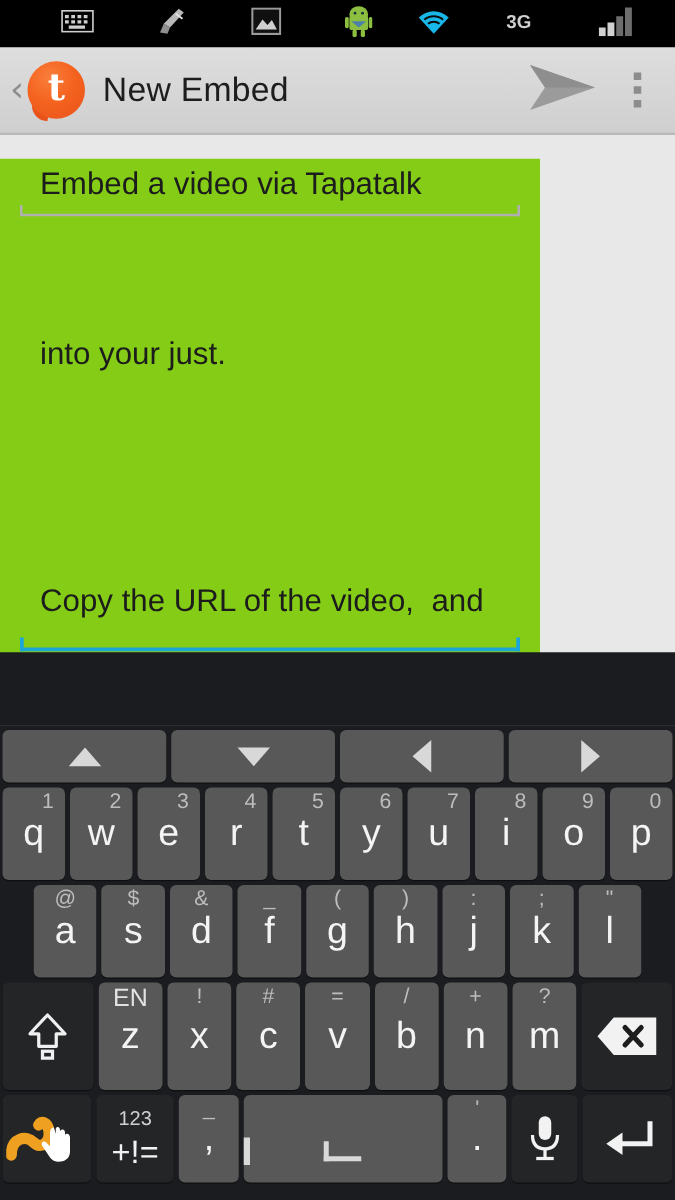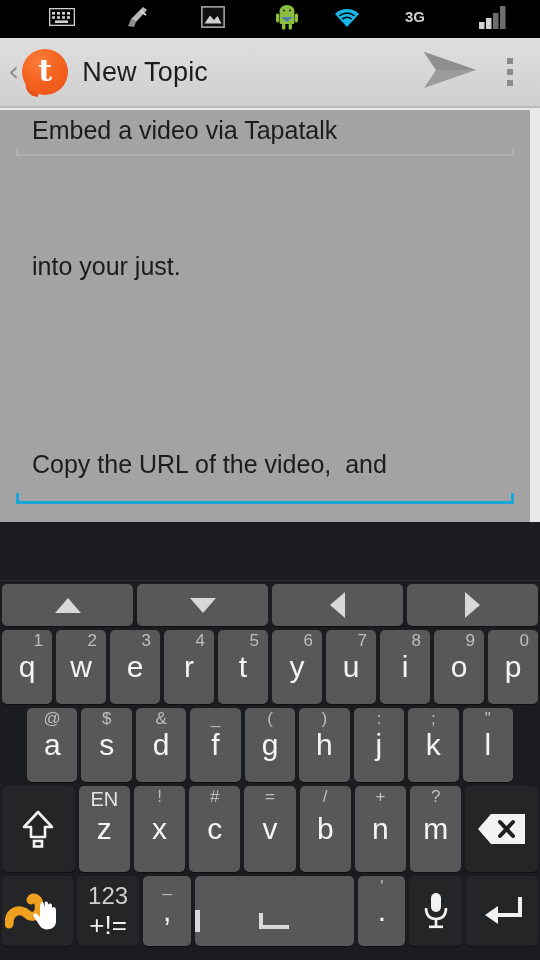--- a/index.html
+++ b/index.html
@@ -138,24 +138,24 @@
     gap: 5px;
   }
   .dot {
     width: 6px; height: 6px;
     background: #8c8c8c;
   }
 
   
   #compose {
     position: absolute;
-    left: 0; top: 110px;
-    width: 530px;
+    left: 0; top: 127px;
+    width: 432px;
     height: 412px;
-    background: #a3a3a3;
+    background: #84cc16;
     box-sizing: border-box;
     padding: 0 16px;
   }
   .field {
     position: relative;
     box-sizing: border-box;
   }
   #title-field {
     padding: 2px 0 0 16px;
     height: 46px;
@@ -303,21 +303,21 @@
   
   #key-swype { flex: 1.42 1 0; }
   #key-sym   { flex: 1.26 1 0; }
   #key-comma { flex: 0.95 1 0; }
   #key-space { flex: 3.2 1 0; }
   #key-period{ flex: 0.95 1 0; }
   #key-mic   { flex: 1.05 1 0; }
   #key-enter { flex: 1.45 1 0; }
 
   .symkey { display:flex; flex-direction:column; align-items:center; justify-content:center; line-height:1; }
-  .symkey .top { font-size: 24px; color:#cfcfcf; margin-bottom: 4px; }
+  .symkey .top { font-size: 16px; color:#cfcfcf; margin-bottom: 4px; }
   .symkey .bot { font-size: 26px; color:#f2f2f2; }
 
   .spacebar-mark {
     position: absolute;
     left: 50%;
     bottom: 17px;
     transform: translateX(-50%);
     width: 26px;
     height: 12px;
     border-left: 4px solid #d9d9d9;
@@ -426,21 +426,21 @@
 
   <div id="action-bar">
     <span id="back-chevron">‹</span>
 
     <div id="app-logo">
       <span class="logo-tail"></span>
       <span class="logo-bubble"></span>
       <span class="logo-t">t</span>
     </div>
 
-    <span id="bar-title">New Topic</span>
+    <span id="bar-title">New Embed</span>
 
     <div id="send-button">
       <span>
         <svg width="56" height="40" viewBox="0 0 56 40">
           <path d="M2 2 L54 20 L2 38 L14 20 Z" fill="#9b9b9b"></path>
           <path d="M2 2 L54 20 L14 20 Z" fill="#8e8e8e"></path>
         </svg>
       </span>
     </div>
 

